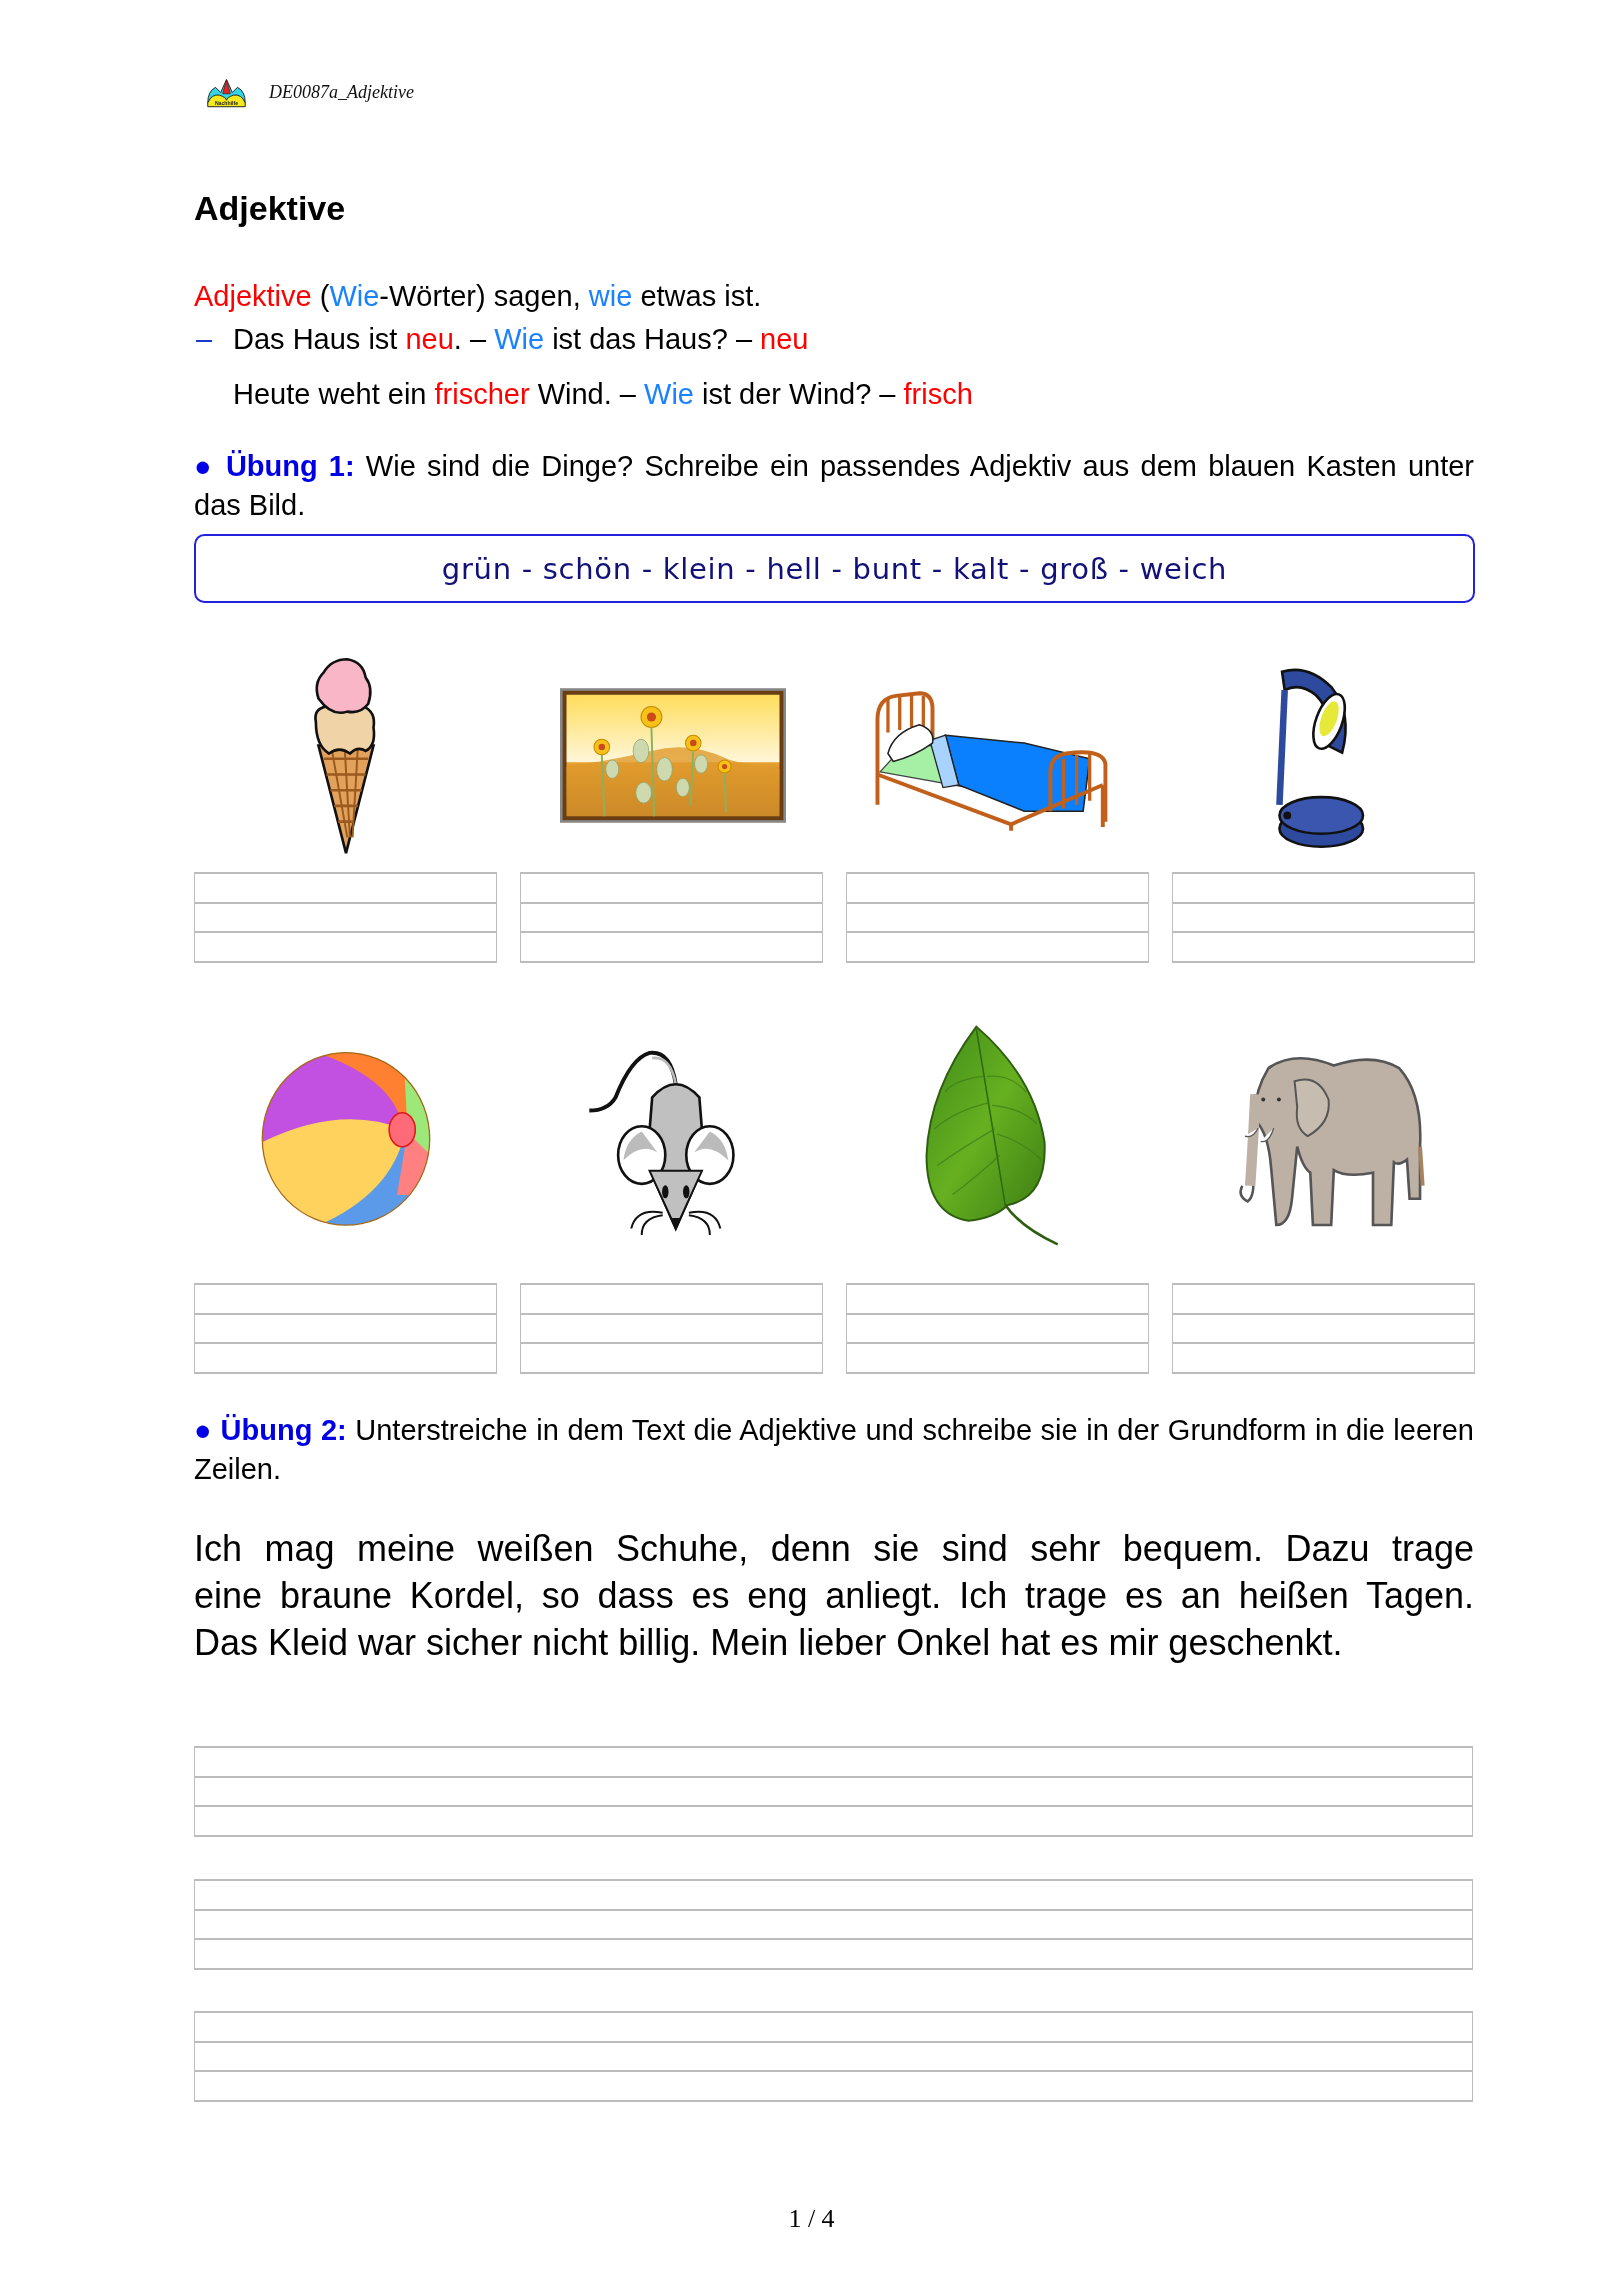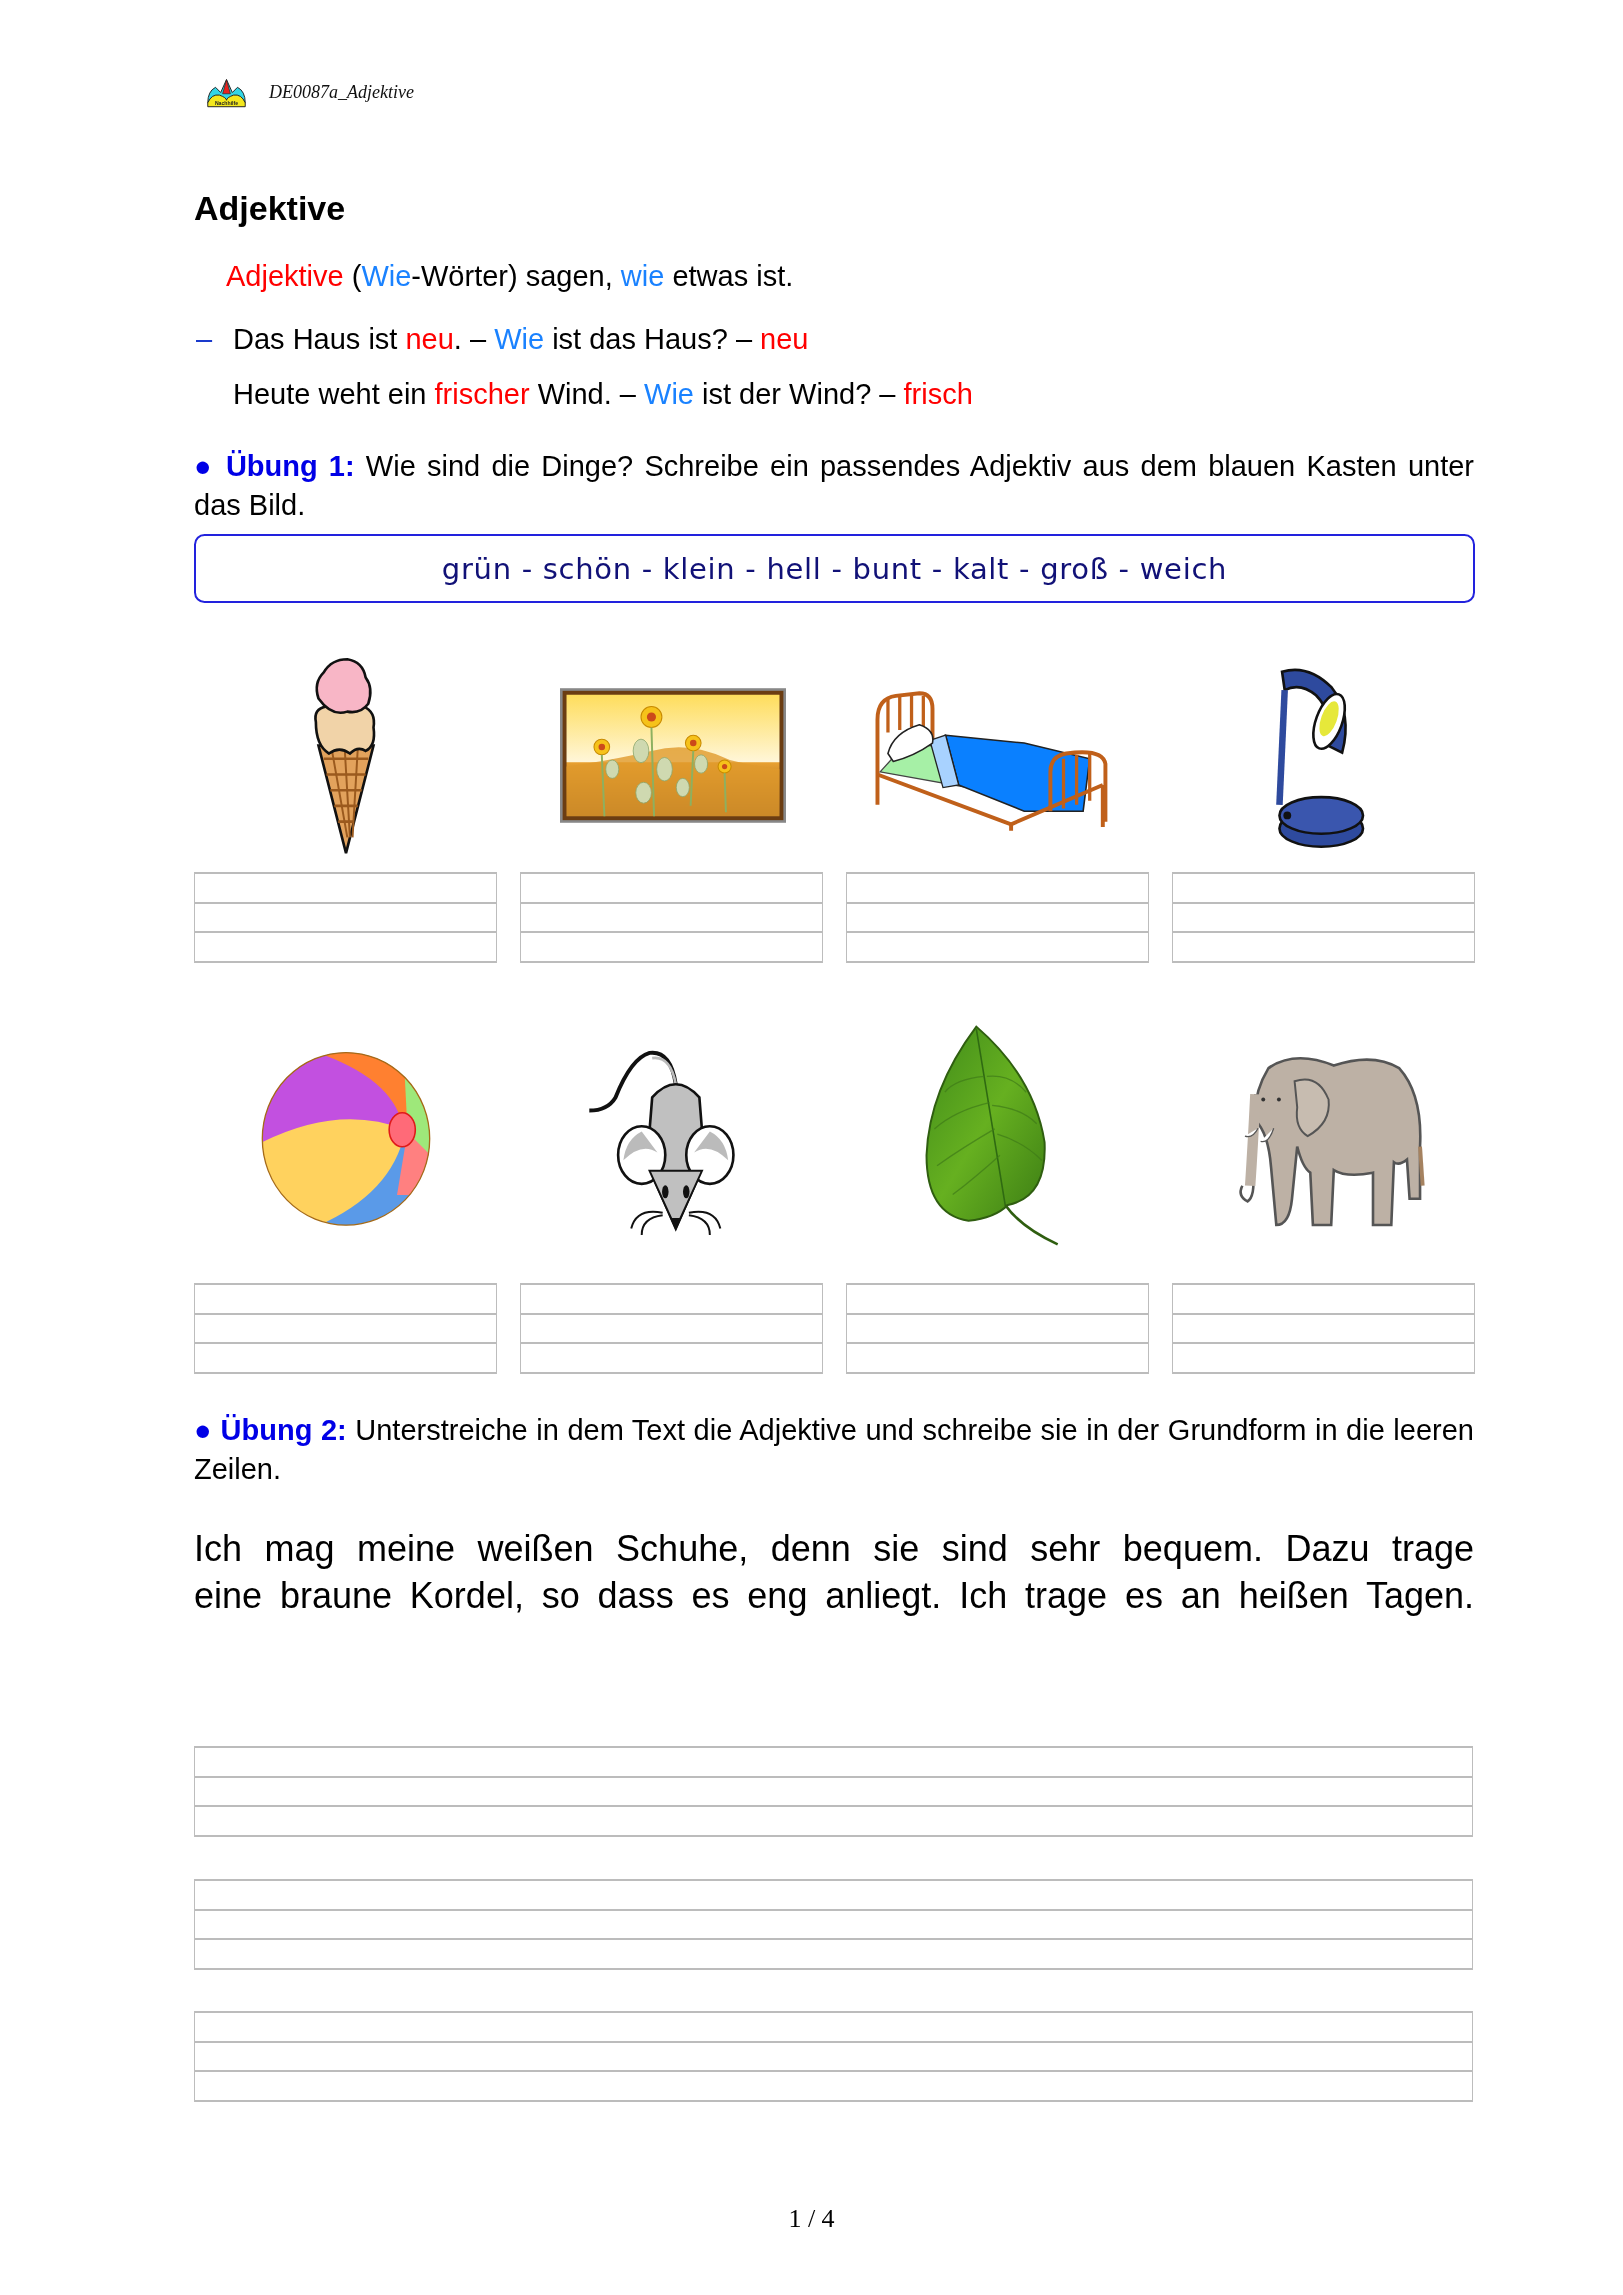--- a/index.html
+++ b/index.html
@@ -34,21 +34,21 @@
     <path d="M2 40 Q2 22 14 16 L22 24 L31 4 L40 24 L48 16 Q60 22 60 40 Z" fill="#33d6e6" stroke="#222" stroke-width="1.5"></path>
     <path d="M25 26 L31 4 L37 26 Z" fill="#e8221f" stroke="#222" stroke-width="1"></path>
     <path d="M2 40 Q8 26 20 28 Q31 32 31 36 Q31 32 42 28 Q54 26 60 40 L60 46 L2 46 Z" fill="#f4e81e" stroke="#222" stroke-width="1.5"></path>
     <text x="31" y="44" font-size="8" text-anchor="middle" font-family="Liberation Sans, sans-serif" font-weight="bold" fill="#222">Nachhilfe</text>
   </svg>
   <span class="header-text">DE0087a_Adjektive</span>
 </div>
 
 <div class="abs title">Adjektive</div>
 
-<div class="abs txt" style="left:194px; top:262px;margin-left:32px;">
+<div class="abs txt" style="left:194px; top:282px;">
   <span class="red">Adjektive</span><span> (</span><span class="blue">Wie</span><span>-Wörter) sagen, </span><span class="blue">wie</span><span> etwas ist.</span>
 </div>
 
 <div class="abs txt" style="left:196px; top:325px;">
   <span class="dash">–</span>
 </div>
 <div class="abs txt" style="left:233px; top:325px;">
   <span>Das Haus ist </span><span class="red">neu</span><span>. – </span><span class="blue">Wie</span><span> ist das Haus? – </span><span class="red">neu</span>
 </div>
 
@@ -246,20 +246,21 @@
   </div>
 
 <div class="abs para" style="top:1411px;">
   <span class="dblue">●</span>
   <span class="dblue">Übung 2:</span><span> Unterstreiche in dem Text die Adjektive und schreibe sie in der Grundform in die leeren Zeilen.</span>
 </div>
 
 <div class="abs story">
   <span class="story-line">Ich mag meine weißen Schuhe, denn sie sind sehr bequem. Dazu trage</span>
   <span class="story-line">eine braune Kordel, so dass es eng anliegt. Ich trage es an heißen Tagen.</span>
+  <span class="story-line last">Das Kleid war sicher nicht billig. Mein lieber Onkel hat es mir geschenkt.</span>
 </div>
 
 <div class="lines" style="left:194px; top:1746px; width:1277px;">
     <div class="ln"></div>
     <div class="ln"></div>
     <div class="ln"></div>
   </div>
 <div class="lines" style="left:194px; top:1879px; width:1277px;">
     <div class="ln"></div>
     <div class="ln"></div>

